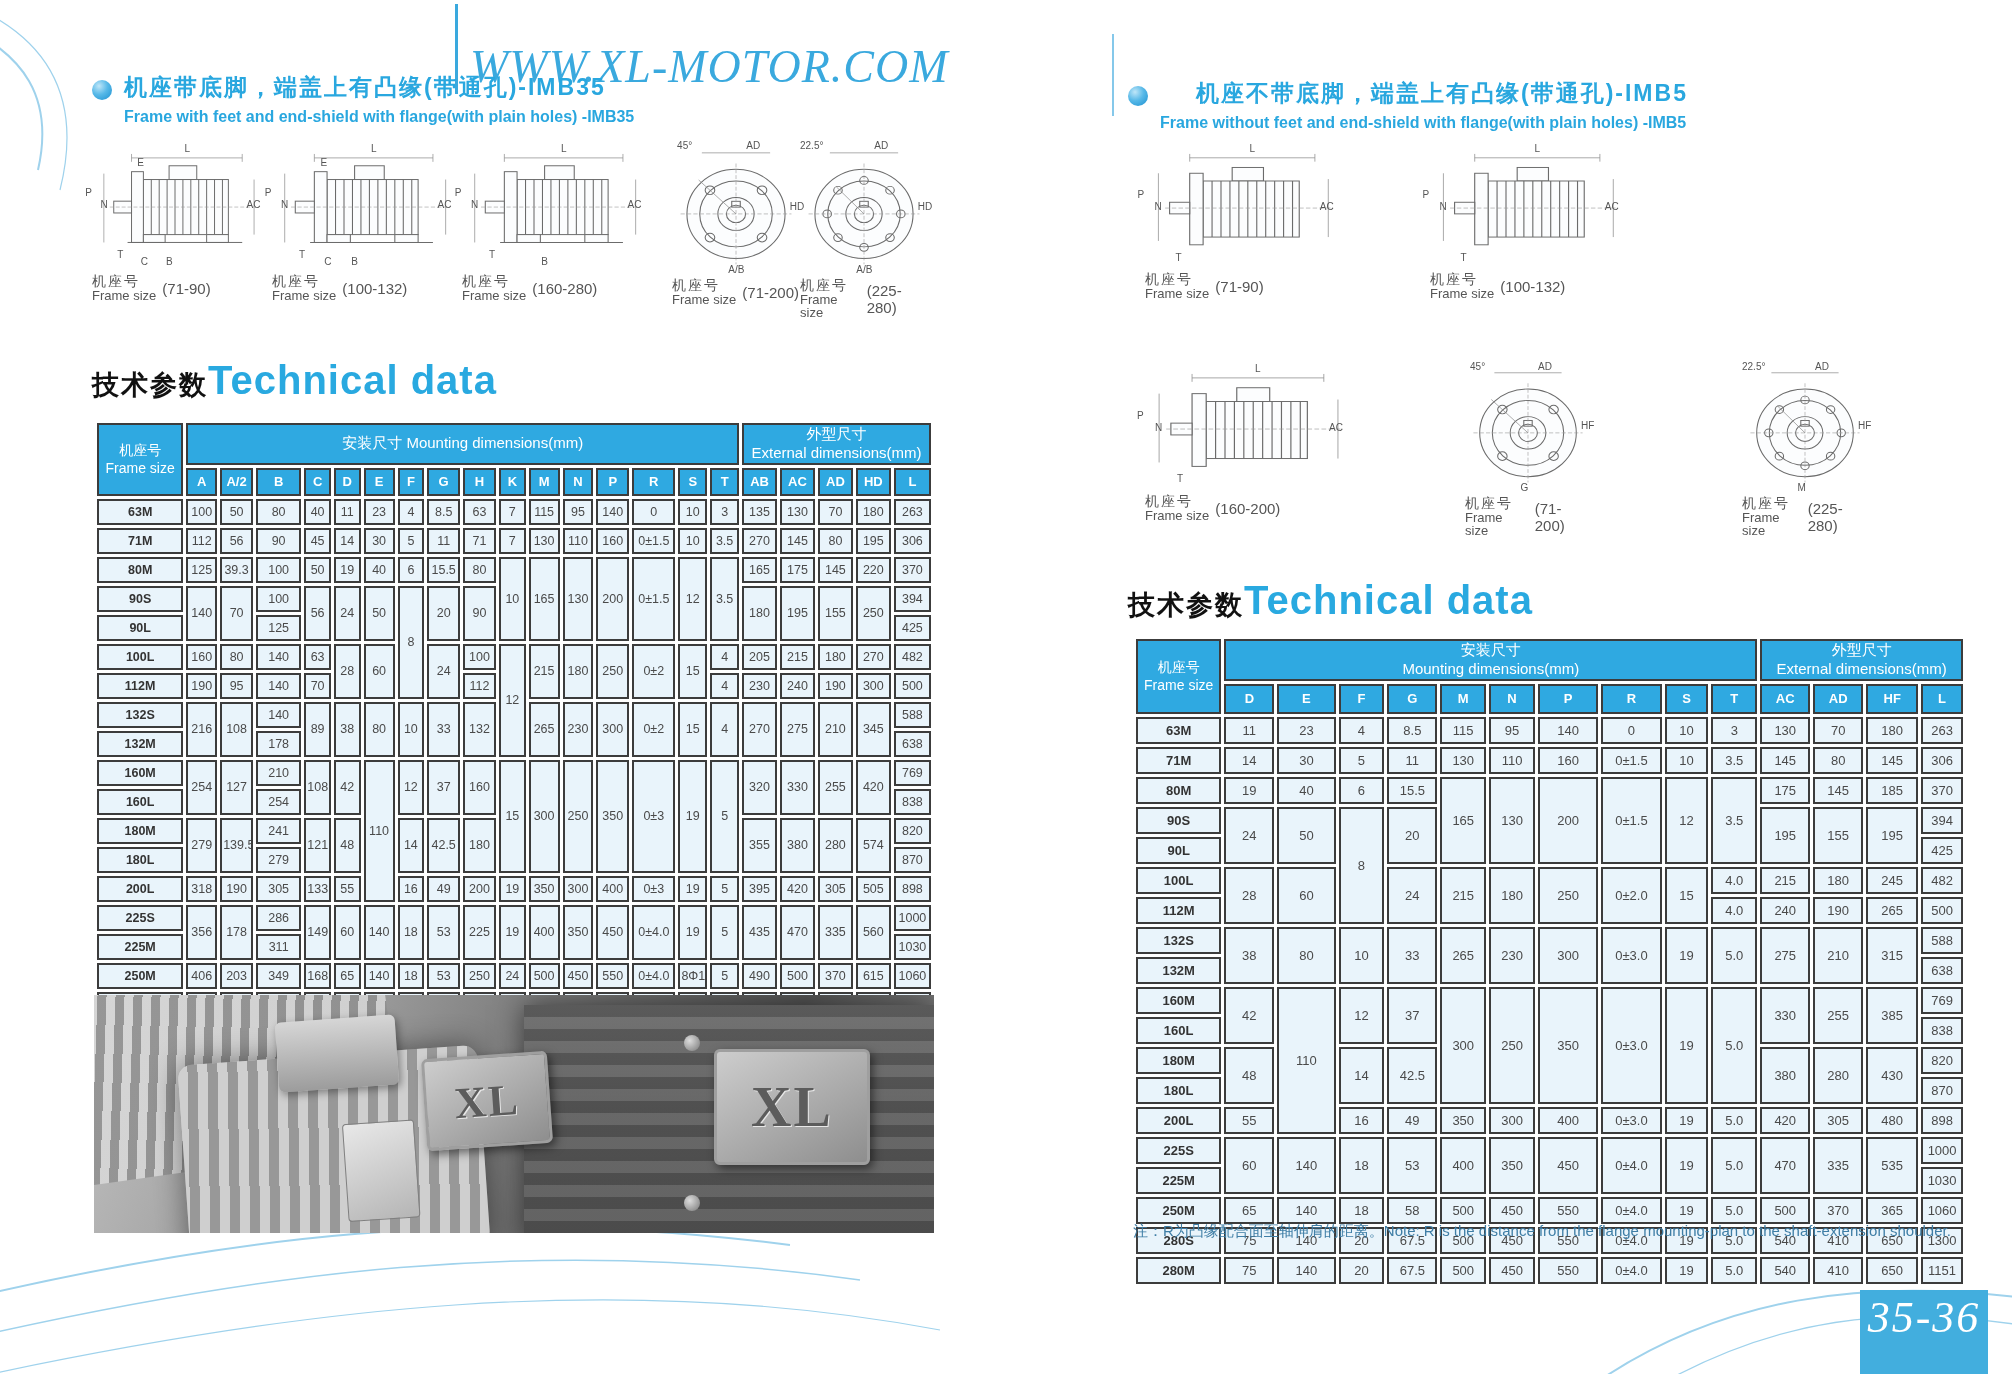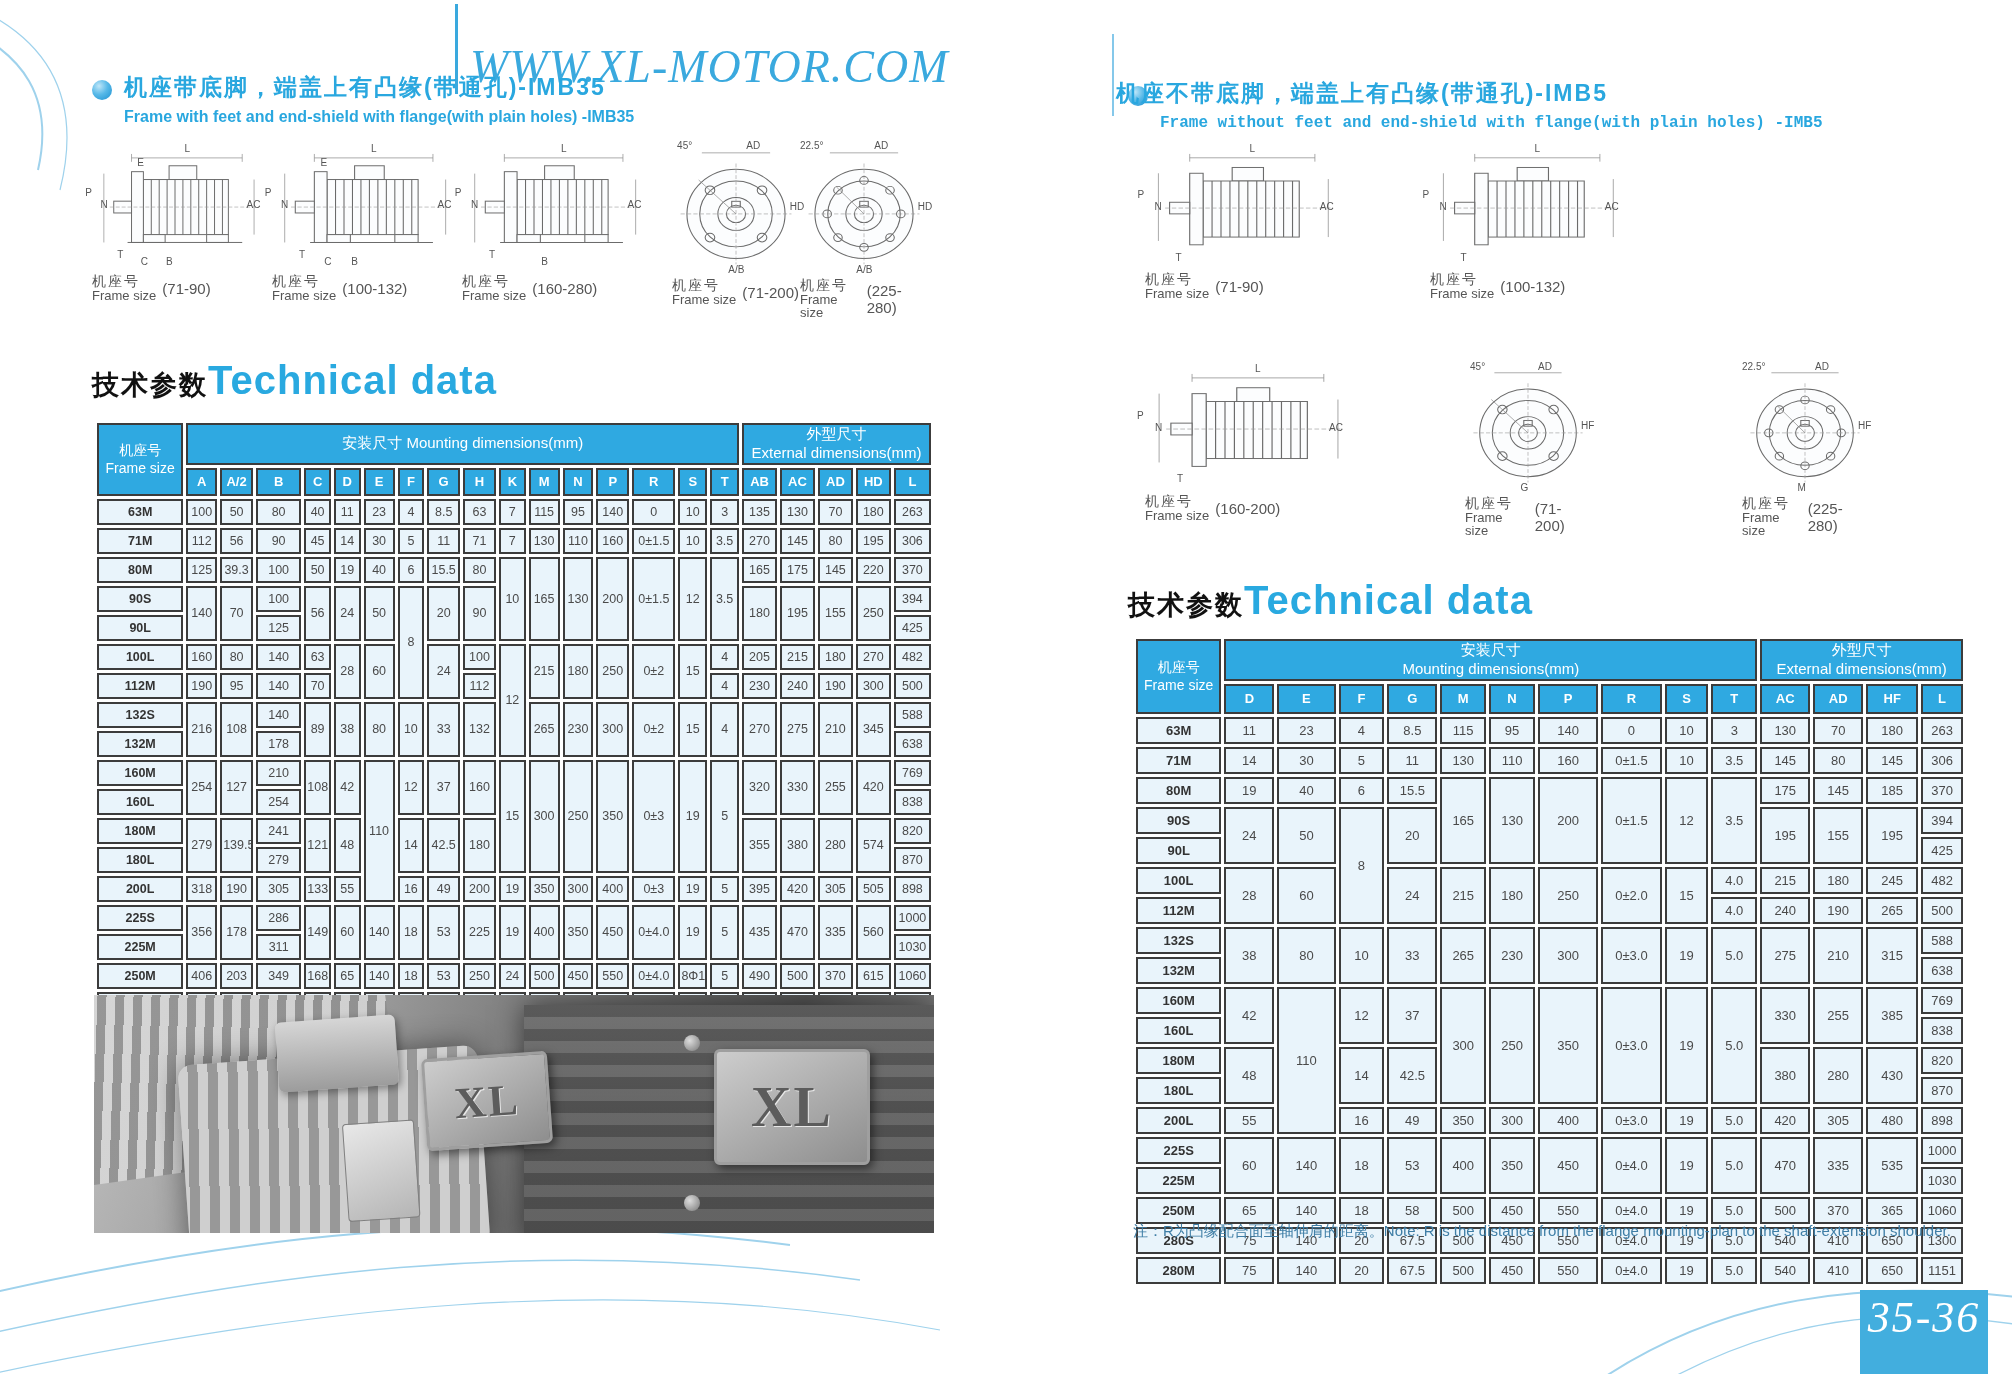--- a/index.html
+++ b/index.html
@@ -684,22 +684,22 @@
   </div>
   <div class="ph-xlplate xl1">
       <span>XL</span>
     </div>
   <div class="ph-xlplate xl2">
       <span>XL</span>
     </div>
 </div>
 
 <div class="bullet" style="left:1128px;top:86px;"></div>
-<div class="h-cn" style="left:1116px;top:78px;">机座不带底脚，端盖上有凸缘(带通孔)-IMB5</div>
-<div class="h-en" style="left:1160px;top:114px;font-family:Liberation Mono, monospace;">Frame without feet and end-shield with flange(with plain holes) -IMB5</div>
+<div class="h-cn" style="left:1196px;top:78px;">机座不带底脚，端盖上有凸缘(带通孔)-IMB5</div>
+<div class="h-en" style="left:1160px;top:114px;">Frame without feet and end-shield with flange(with plain holes) -IMB5</div>
 <div id="right-diagrams1">
     <div class="diagram" style="left: 1145px; top: 152px; width: 190px;">
       <div class="dwrap" style="height: 116px;">
         <svg viewBox="0 0 170 120" preserveAspectRatio="none">
           <line class="ddim" x1="40" y1="6" x2="152" y2="6"></line>
           <line class="ddim" x1="40" y1="2" x2="40" y2="10"></line>
           <line class="ddim" x1="152" y1="2" x2="152" y2="10"></line>
           <line class="ddim" x1="12" y1="22" x2="12" y2="92"></line>
           <line class="ddim" x1="164" y1="28" x2="164" y2="88"></line>
           <rect class="dfill" x="78" y="16" width="28" height="14"></rect>

